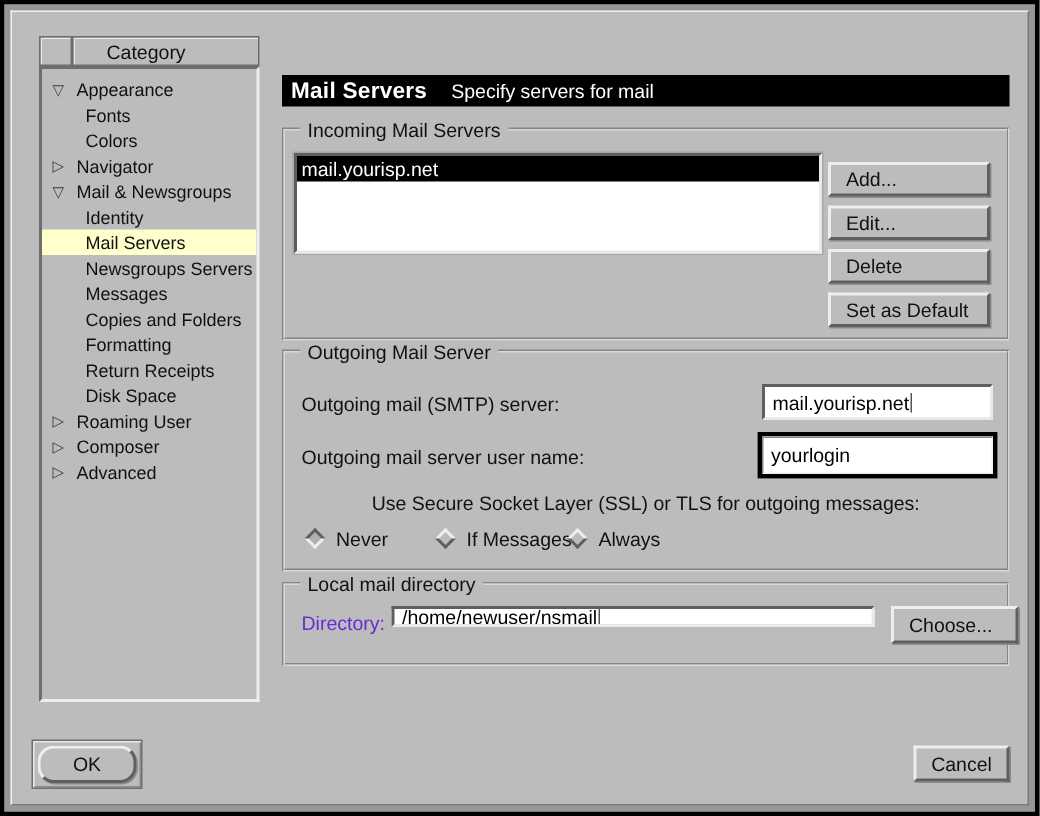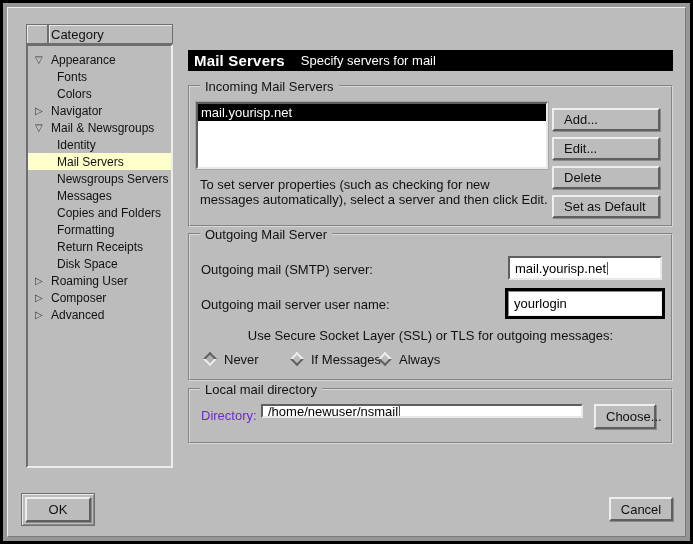--- a/index.html
+++ b/index.html
@@ -23,21 +23,21 @@
     pointer-events:none;
   }
 
   
   .tree-header { position:absolute; left:23px; top:21px; width:147px; height:20px; display:flex; }
   .tree-header-cell {
     border:1px solid #6e6e6e;
     box-shadow: inset 1px 1px 0 #e9e9e9;
     background:#bcbcbc; height:20px;
     display:flex; align-items:center;
-    font-size:13px; color:#111; padding-left:2px;
+    font-size:13px; color:#111; padding-left:22px;
   }
   .tree-header-cell.small { width:22px; padding-left:0; }
   .tree-header-cell.big { flex:1; }
 
   .tree-panel {
     position:absolute; left:23px; top:41px; width:147px; height:424px;
     border:2px solid; border-color:#6e6e6e #ededed #ededed #6e6e6e;
     background:#bcbcbc; padding-top:5px;
     overflow:hidden;
   }
@@ -145,30 +145,30 @@
     width:10px; height:10px; transform:rotate(45deg);
     background:#bcbcbc; margin:0 9px 0 2px; flex:0 0 10px;
   }
   .diamond.raised  { border:2px solid; border-color:#efefef #5f5f5f #5f5f5f #efefef; }
   .diamond.pressed { border:2px solid; border-color:#5f5f5f #efefef #efefef #5f5f5f; background:#b0b0b0; }
   .radio-label { font-size:13px; color:#111; }
 
   
   .dir-label { position:absolute; left:11px; top:18px; font-size:13px; color:#6d28d9; }
   .field-dir { left:71px; top:14px; width:322px; height:14px; }
-  .btn-choose { position:absolute; left:404px; top:14px; width:62px; height:25px; }
+  .btn-choose { position:absolute; left:404px; top:14px; width:85px; height:25px; }
 
   
   .ok-frame {
     position:absolute; left:18px; top:490px; width:74px; height:33px;
     border:1px solid #6e6e6e;
     box-shadow: inset 1px 1px 0 #e9e9e9, inset -1px -1px 0 #8a8a8a;
     padding:3px;
   }
-  .btn-ok { width:100%; height:100%; justify-content:center; padding-left:0; text-align:right; }
+  .btn-ok { width:100%; height:100%; justify-content:center; padding-left:0; text-align:right;border-radius:11px; }
   .btn-cancel {
     position:absolute; left:606px; top:494px; width:64px; height:24px;
     justify-content:center; padding-left:0; text-align:center;
   }
 </style>
 </head>
 <body>
 
 <div class="window">
   <div class="frame"></div>
@@ -239,21 +239,20 @@
   <div class="title-bar">
     <span class="title">Mail Servers</span>
     <span class="subtitle">Specify servers for mail</span>
   </div>
 
   <div class="group incoming">
     <span class="group-legend">Incoming Mail Servers</span>
     <div class="listbox">
       <div class="list-row selected">mail.yourisp.net</div>
     </div>
-    <div class="help-text">To set server properties (such as checking for new messages automatically), select a server and then click Edit.</div>
     <button class="btn side-btn btn-add">Add...</button>
     <button class="btn side-btn btn-edit">Edit...</button>
     <button class="btn side-btn btn-del">Delete</button>
     <button class="btn side-btn btn-def">Set as Default</button>
   </div>
 
   <div class="group outgoing">
     <span class="group-legend">Outgoing Mail Server</span>
 
     <span class="out-label lab-smtp">Outgoing mail (SMTP) server:</span>

